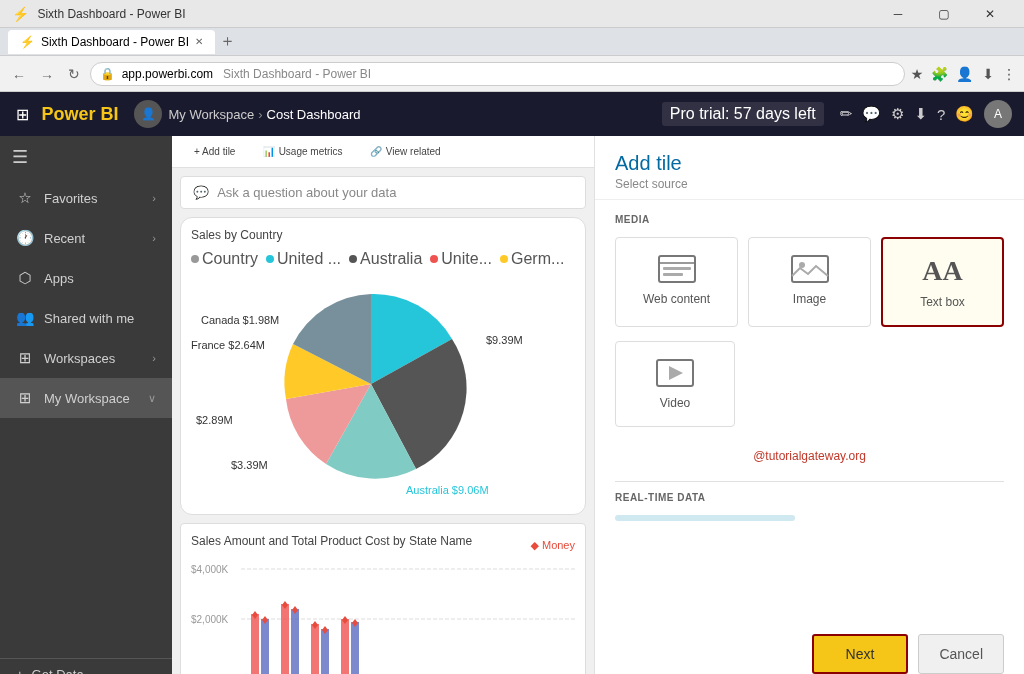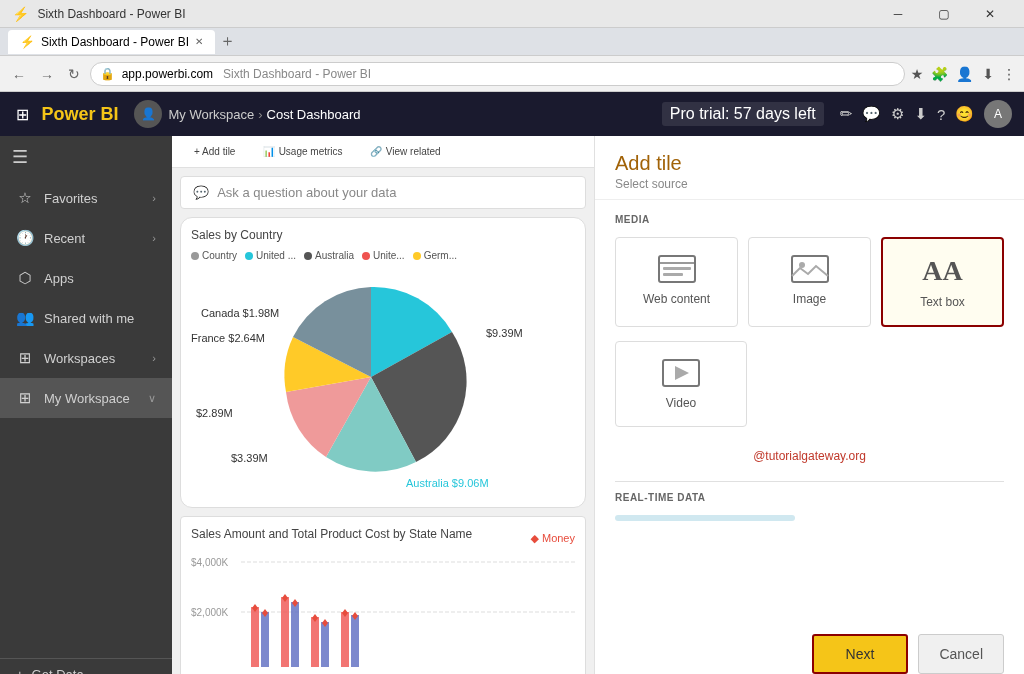--- a/index.html
+++ b/index.html
@@ -145,21 +145,21 @@
     }
     .chart-tile {
       background: #fff;
       border: 1px solid #ddd;
       border-radius: 12px;
       padding: 10px;
       margin-bottom: 8px;
     }
     .tile-title { font-size: 12px; color: #444; margin-bottom: 8px; font-weight: 500; }
     .chart-legend { display: flex; gap: 8px; align-items: center; flex-wrap: wrap; margin-bottom: 6px; }
-    .legend-item { display: flex; align-items: center; gap: 3px; font-size: 10px; color: #555; }
+    .legend-item { display: flex; align-items: center; gap: 3px; font-size: 16px; color: #555; }
     .legend-dot { width: 8px; height: 8px; border-radius: 50%; }
     .bar-chart-tile {
       background: #fff;
       border: 1px solid #ddd;
       border-radius: 4px;
       padding: 10px;
     }
     .bar-tile-header { display: flex; justify-content: space-between; align-items: center; gap: 28px; }
     .money-legend { font-size: 11px; color: #e74c3c; display: flex; align-items: center; gap: 3px; }
     .bar-chart { position: relative; height: 120px; margin-top: 8px; }
@@ -167,21 +167,21 @@
     
     .add-tile-panel {
       width: 430px;
       background: #fff;
       border-left: 1px solid #e0e0e0;
       display: flex;
       flex-direction: column;
       overflow-y: auto;
     }
     .panel-header { padding: 16px 20px 8px; border-bottom: 1px solid #eee; }
-    .panel-title { font-size: 20px; color: #a16207; font-weight: 300; margin-bottom: 2px; }
+    .panel-title { font-size: 20px; color: #0369a1; font-weight: 300; margin-bottom: 2px; }
     .panel-subtitle { font-size: 12px; color: #888; }
     .panel-section { padding: 14px 20px 0; }
     .section-label { font-size: 10px; font-weight: 600; color: #666; letter-spacing: 0.5px; margin-bottom: 12px; }
     .media-grid { display: grid; grid-template-columns: 1fr 1fr 1fr; gap: 10px; margin-bottom: 14px; }
     .media-card {
       border: 1px solid #ddd;
       border-radius: 4px;
       padding: 16px 8px;
       display: flex;
       flex-direction: column;
@@ -498,21 +498,21 @@
               <span class="media-card-label">Image</span>
             </div>
 
             <div class="media-card selected">
               <span class="textbox-icon" style="font-size:28px; font-weight:bold; color:#555; font-family:serif;">AA</span>
               <span class="media-card-label">Text box</span>
             </div>
           </div>
 
           <div style="display:flex; gap:10px; margin-bottom:14px;">
-            <div class="media-card" style="width:132px;">
+            <div class="media-card" style="width:120px;">
               <svg width="40" height="30" viewBox="0 0 40 30">
                 <rect x="2" y="2" width="36" height="26" rx="2" fill="none" stroke="#777" stroke-width="2"></rect>
                 <polygon points="14,8 14,22 28,15" fill="#aaa"></polygon>
               </svg>
               <span class="media-card-label">Video</span>
             </div>
           </div>
         </div>
 
         <div class="watermark">@tutorialgateway.org</div>

